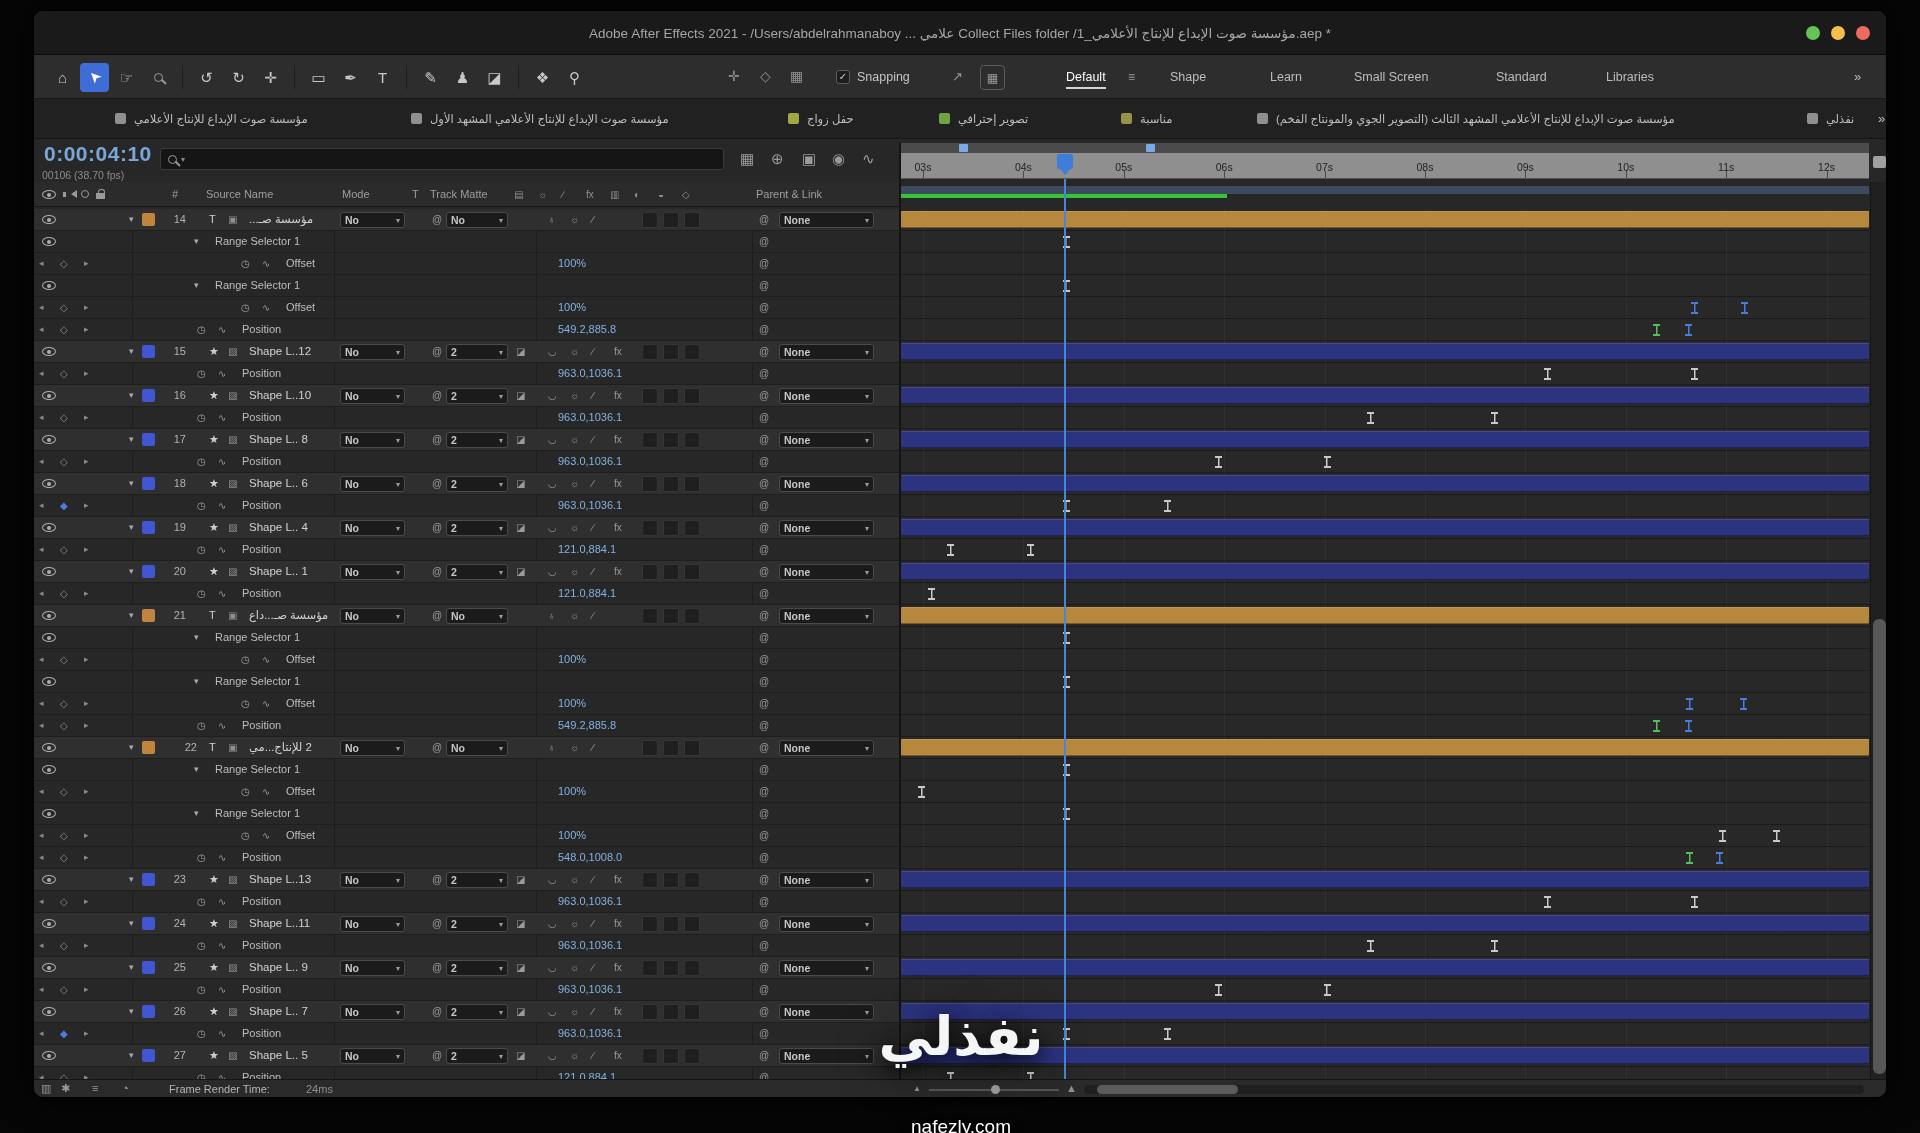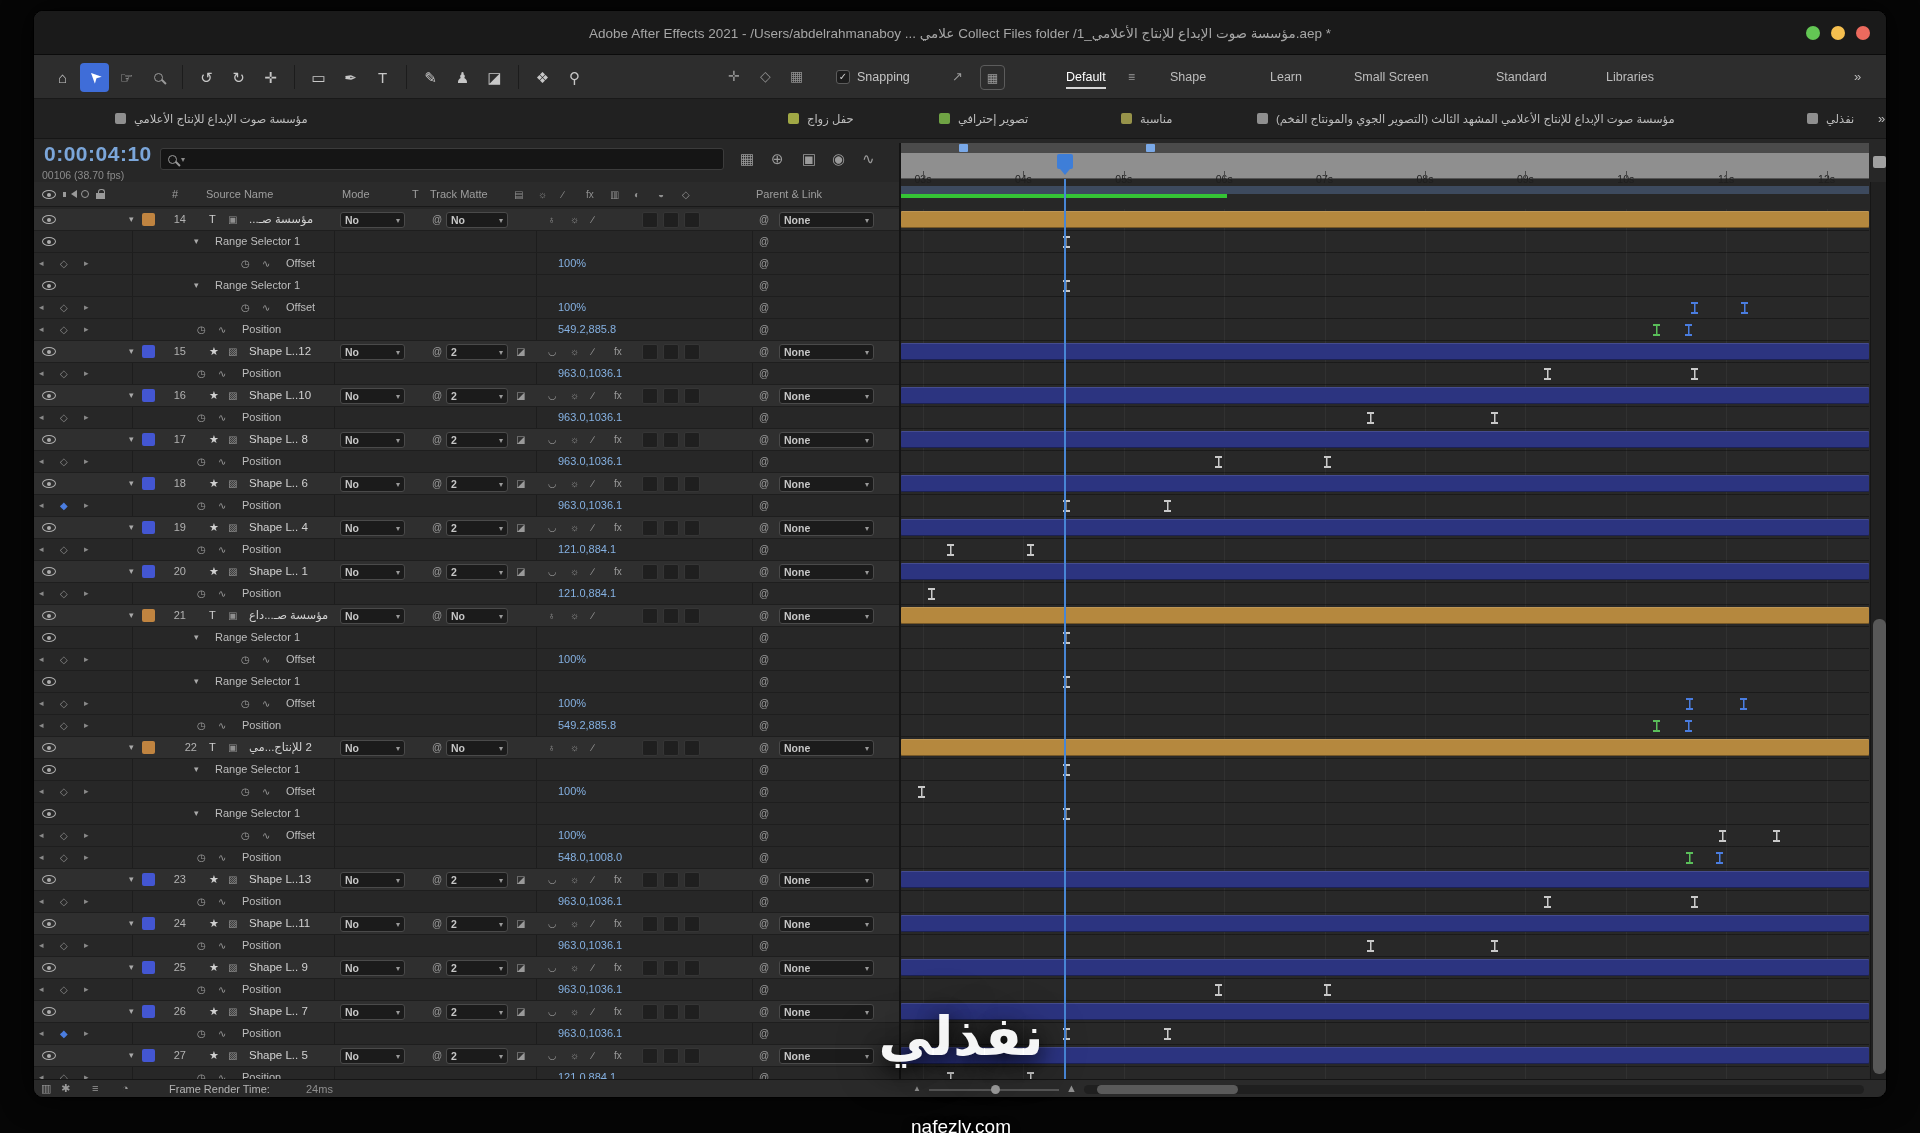--- a/index.html
+++ b/index.html
@@ -89,21 +89,21 @@
   .nav{font-size:9px;color:#8a8a8a}
   .dia{font-size:10px}
   .dia.act{color:#4a7de0}
   .swic,.gric{font-size:10px;color:#9a9a9a}
   .pval{font-size:11px}
 
   
   #wa-strip{position:absolute;left:867px;top:132px;width:968px;height:10px;background:#4b4b4b}
   .wah{position:absolute;top:1px;width:9px;height:8px;background:#7aa9e8;border-radius:1px}
   #ruler{position:absolute;left:867px;top:142px;width:968px;height:26px;background:#8f8f8f;border-bottom:1px solid #555}
-  .rlab{position:absolute;top:20px;width:28px;text-align:center;font-size:10.5px;color:#1f1f1f}
+  .rlab{position:absolute;top:8px;width:28px;text-align:center;font-size:10.5px;color:#1f1f1f}
   .rtick{position:absolute;bottom:0;width:1px;height:7px;background:#4a4a4a}
   #slate{position:absolute;left:867px;top:175px;width:968px;height:8px;background:#3d4a5e}
   #green{position:absolute;left:867px;top:183px;width:326px;height:4px;background:#35c435}
 
   
   #rows-right{position:absolute;left:867px;top:198px;width:968px;height:870px;background:#282828;overflow:hidden;
      background-image:
        repeating-linear-gradient(to bottom,transparent 0 21px,rgba(0,0,0,.35) 21px 22px),
        repeating-linear-gradient(to right,rgba(255,255,255,.045) 0 1px,transparent 1px 100.4px);
      background-position:0 0,22px 0}
@@ -225,20 +225,24 @@
       <span class="ws" style="left: 1320px;">Small Screen</span>
       <span class="ws" style="left: 1462px;">Standard</span>
       <span class="ws" style="left: 1572px;">Libraries</span>
     </div>
 
   <div class="tabsbar" id="tabsbar">
     <span id="tabs-more" style="left:1844px">»</span>
   <div class="tab" style="left: 81px;">
         <span class="tabsq" style="background: rgb(143, 143, 143);"></span>
         <span class="tablabel" dir="rtl">مؤسسة صوت الإبداع للإنتاج الأعلامي</span>
+      </div>
+      <div class="tab" style="left: 377px;">
+        <span class="tabsq" style="background: rgb(143, 143, 143);"></span>
+        <span class="tablabel" dir="rtl">مؤسسة صوت الإبداع للإنتاج الأعلامي المشهد الأول</span>
       </div>
       <div class="tab" style="left: 754px;">
         <span class="tabsq" style="background: rgb(160, 168, 69);"></span>
         <span class="tablabel" dir="rtl">حفل زواج</span>
       </div>
       <div class="tab" style="left: 905px;">
         <span class="tabsq" style="background: rgb(111, 163, 68);"></span>
         <span class="tablabel" dir="rtl">تصوير إحترافي</span>
       </div>
       <div class="tab" style="left: 1087px;">

